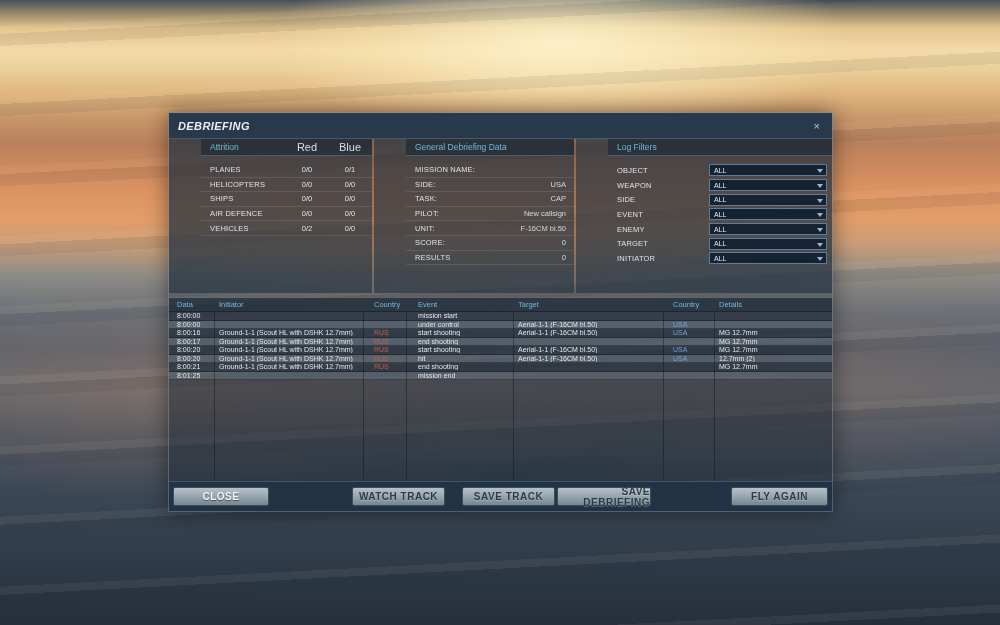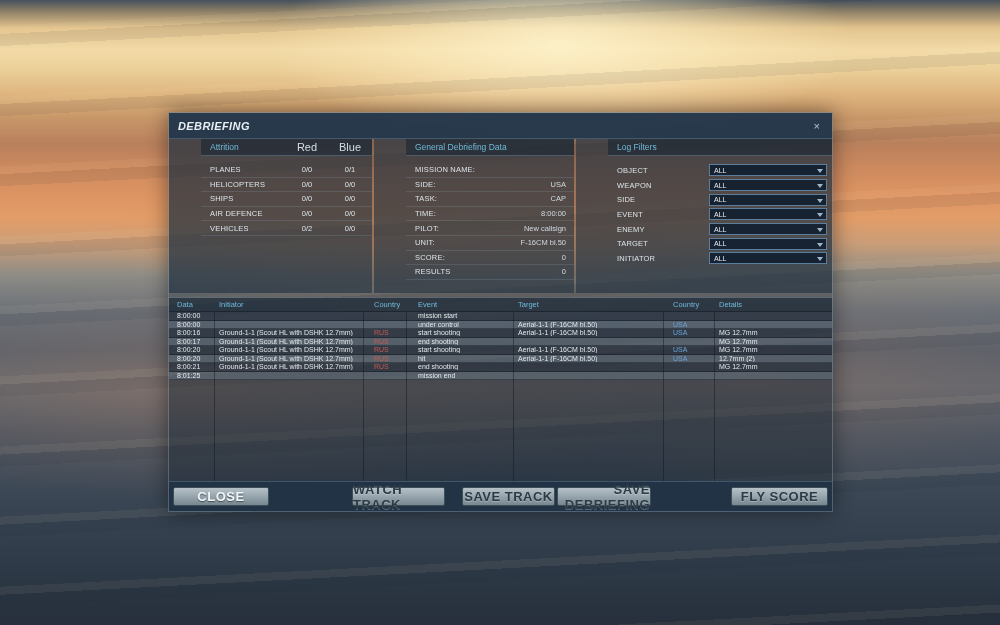--- a/index.html
+++ b/index.html
@@ -106,21 +106,21 @@
   .c-blue{color:#6aa4d8;}
   .vlines{position:absolute;left:0;top:14px;bottom:0;right:0;pointer-events:none;}
   .vline{position:absolute;top:0;bottom:0;width:1px;background:rgba(12,22,32,0.45);}
   
   .bottombar{position:absolute;left:0;right:0;bottom:0;height:29px;
     background:rgba(33,51,69,0.95);border-top:1px solid rgba(140,170,195,0.30);}
   .btn{position:absolute;top:5px;height:19px;box-sizing:border-box;
     background:linear-gradient(180deg,#b6c1c7 0%,#9aa8b0 45%,#77878f 100%);
     border:1px solid #3e4e58;border-radius:2px;
     display:flex;align-items:center;justify-content:center;
-    font-size:13px;font-weight:bold;letter-spacing:0.5px;color:#2c3b46;
+    font-size:10px;font-weight:bold;letter-spacing:0.5px;color:#2c3b46;
     text-shadow:0 1px 0 rgba(255,255,255,0.25);cursor:default;}
   .btn-close{left:4px;width:96px;color:#f2f5f7;text-shadow:0 1px 1px rgba(20,30,40,0.6);}
   .btn-watch{left:183px;width:93px;}
   .btn-savetrack{left:293px;width:93px;}
   .btn-savedebrief{left:388px;width:94px;text-align:right;}
   .btn-fly{left:562px;width:97px;}
 </style>
 </head>
 <body>
 
@@ -186,24 +186,20 @@
         </div>
         <div class="sec-row">
           <span class="lbl">SIDE:</span>
           <span class="val">USA</span>
         </div>
         <div class="sec-row">
           <span class="lbl">TASK:</span>
           <span class="val">CAP</span>
         </div>
         <div class="sec-row">
-          <span class="lbl">TIME:</span>
-          <span class="val">8:00:00</span>
-        </div>
-        <div class="sec-row">
           <span class="lbl">PILOT:</span>
           <span class="val">New callsign</span>
         </div>
         <div class="sec-row">
           <span class="lbl">UNIT:</span>
           <span class="val">F-16CM bl.50</span>
         </div>
         <div class="sec-row">
           <span class="lbl">SCORE:</span>
           <span class="val">0</span>
@@ -365,16 +361,16 @@
       <span class="vline" style="left:494px"></span>
       <span class="vline" style="left:545px"></span>
     </div>
   </div>
 
   <div class="bottombar">
     <div class="btn btn-close">CLOSE</div>
     <div class="btn btn-watch">WATCH TRACK</div>
     <div class="btn btn-savetrack">SAVE TRACK</div>
     <div class="btn btn-savedebrief">SAVE DEBRIEFING</div>
-    <div class="btn btn-fly">FLY SCORE</div>
+    <div class="btn btn-fly">FLY AGAIN</div>
   </div>
 
 </div>
 
 </body></html>

